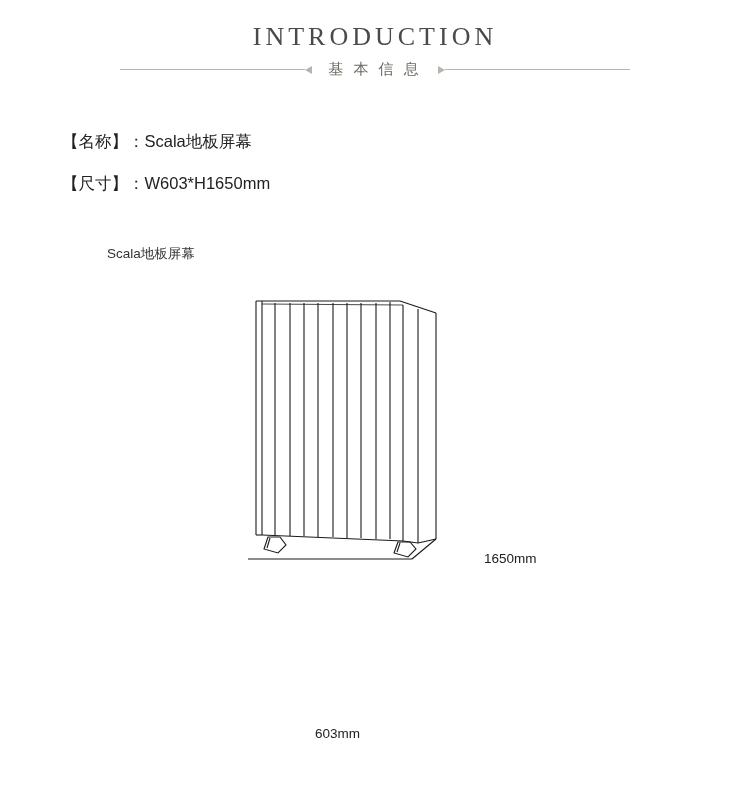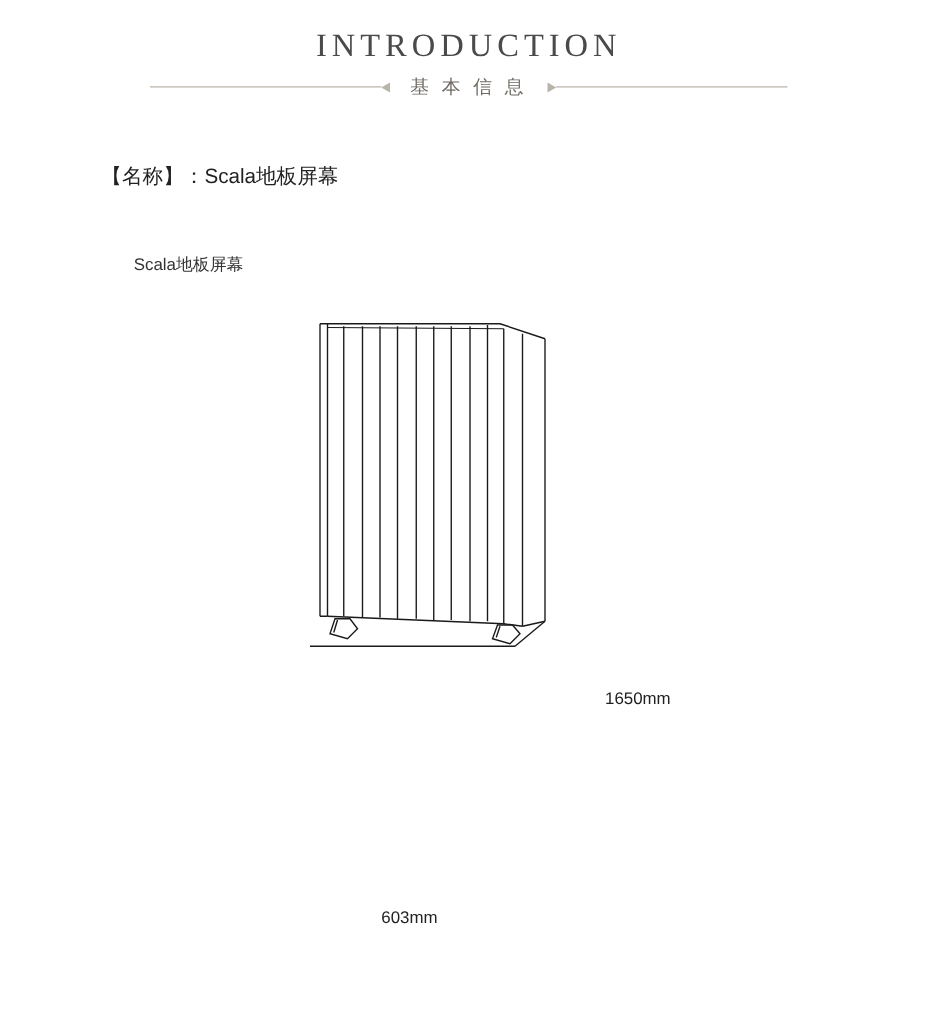--- a/index.html
+++ b/index.html
@@ -57,21 +57,21 @@
     font-size: 15px;
     letter-spacing: 3px;
     color: #6e6a63;
     padding: 0 16px;
     white-space: nowrap;
   }
 
   
   .spec-list {
     margin-top: 52px;
-    padding-left: 81px;
+    padding-left: 62px;
   }
   .spec-row {
     font-size: 16.5px;
     color: #222;
     line-height: 20px;
     margin-bottom: 22px;
     white-space: nowrap;
   }
   .spec-row .label { }
   .spec-row .value { }
@@ -95,21 +95,21 @@
   }
   .dim-height {
     position: absolute;
     left: 484px;
     top: 551px;
     font-size: 13.5px;
     color: #222;
   }
   .dim-width {
     position: absolute;
-    left: 305px;
+    left: 315px;
     top: 726px;
     font-size: 13.5px;
     color: #222;
   }
 </style>
 </head>
 <body>
 
 <div class="header">
   <div class="header-title">INTRODUCTION</div>
@@ -118,20 +118,23 @@
     <div class="arrow-left"></div>
     <div class="header-sub">基 本 信 息</div>
     <div class="arrow-right"></div>
     <div class="rule right"></div>
   </div>
 </div>
 
 <div class="spec-list">
   <div class="spec-row">
     <span class="label">【名称】：</span><span class="value">Scala地板屏幕</span>
+  </div>
+  <div class="spec-row">
+    <span class="label">【尺寸】：</span><span class="value">W603*H1650mm</span>
   </div>
 </div>
 
 <div class="figure-caption">Scala地板屏幕</div>
 
 <div class="drawing-wrap">
   <div class="drawing">
     <svg width="220" height="290" viewBox="0 0 220 290" fill="none" stroke="#1a1a1a" stroke-width="1.1" shape-rendering="geometricPrecision">
 
       <line x1="16" y1="10" x2="160" y2="10"></line>

